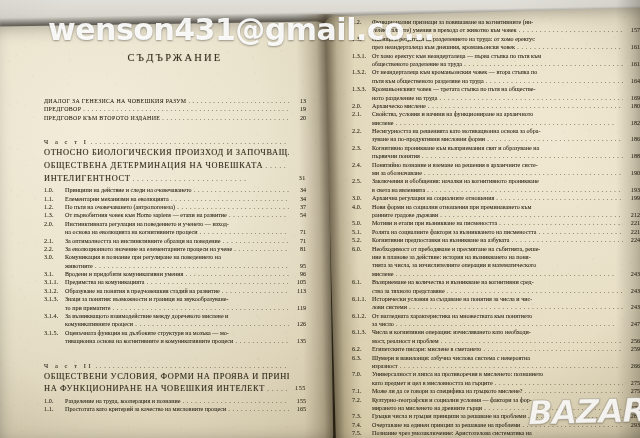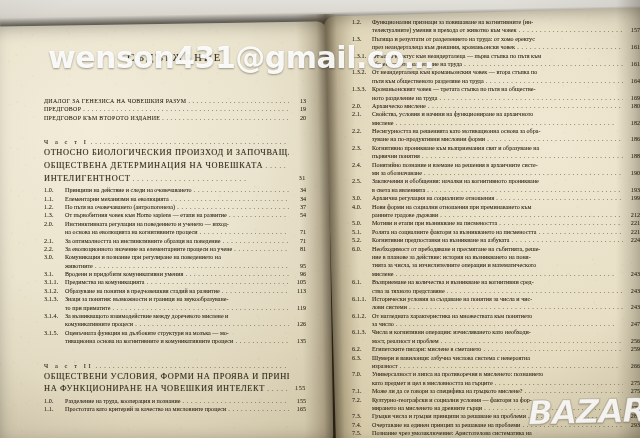--- a/index.html
+++ b/index.html
@@ -133,21 +133,21 @@
   .parthead .ln .t::after{
     content:" . . . . . . . . . . . . . . . . . . . . . . . . .";
     font-size:6.1px;letter-spacing:.8px;color:#6a6047;
   }
   .parthead .ln .t.nodots::after{content:"";}
   .parthead .ln .p{flex:0 0 auto;width:17px;text-align:right;font-size:6.1px;}
   .spacer{height:7px;}
 
   
   #wm-email{
-    position:absolute;left:48px;top:40px;
+    position:absolute;left:48px;top:12px;
     font-family:"DejaVu Sans", sans-serif;
     font-weight:700;font-size:30px;letter-spacing:-.5px;
     color:rgba(255,255,255,.93);
     text-shadow:0 1px 2px rgba(0,0,0,.35);
     white-space:nowrap;pointer-events:none;
   }
   #wm-bazar{
     position:absolute;left:528px;top:392px;
     font-family:"DejaVu Sans", sans-serif;
     font-weight:700;font-style:italic;font-size:33px;letter-spacing:-1.5px;

